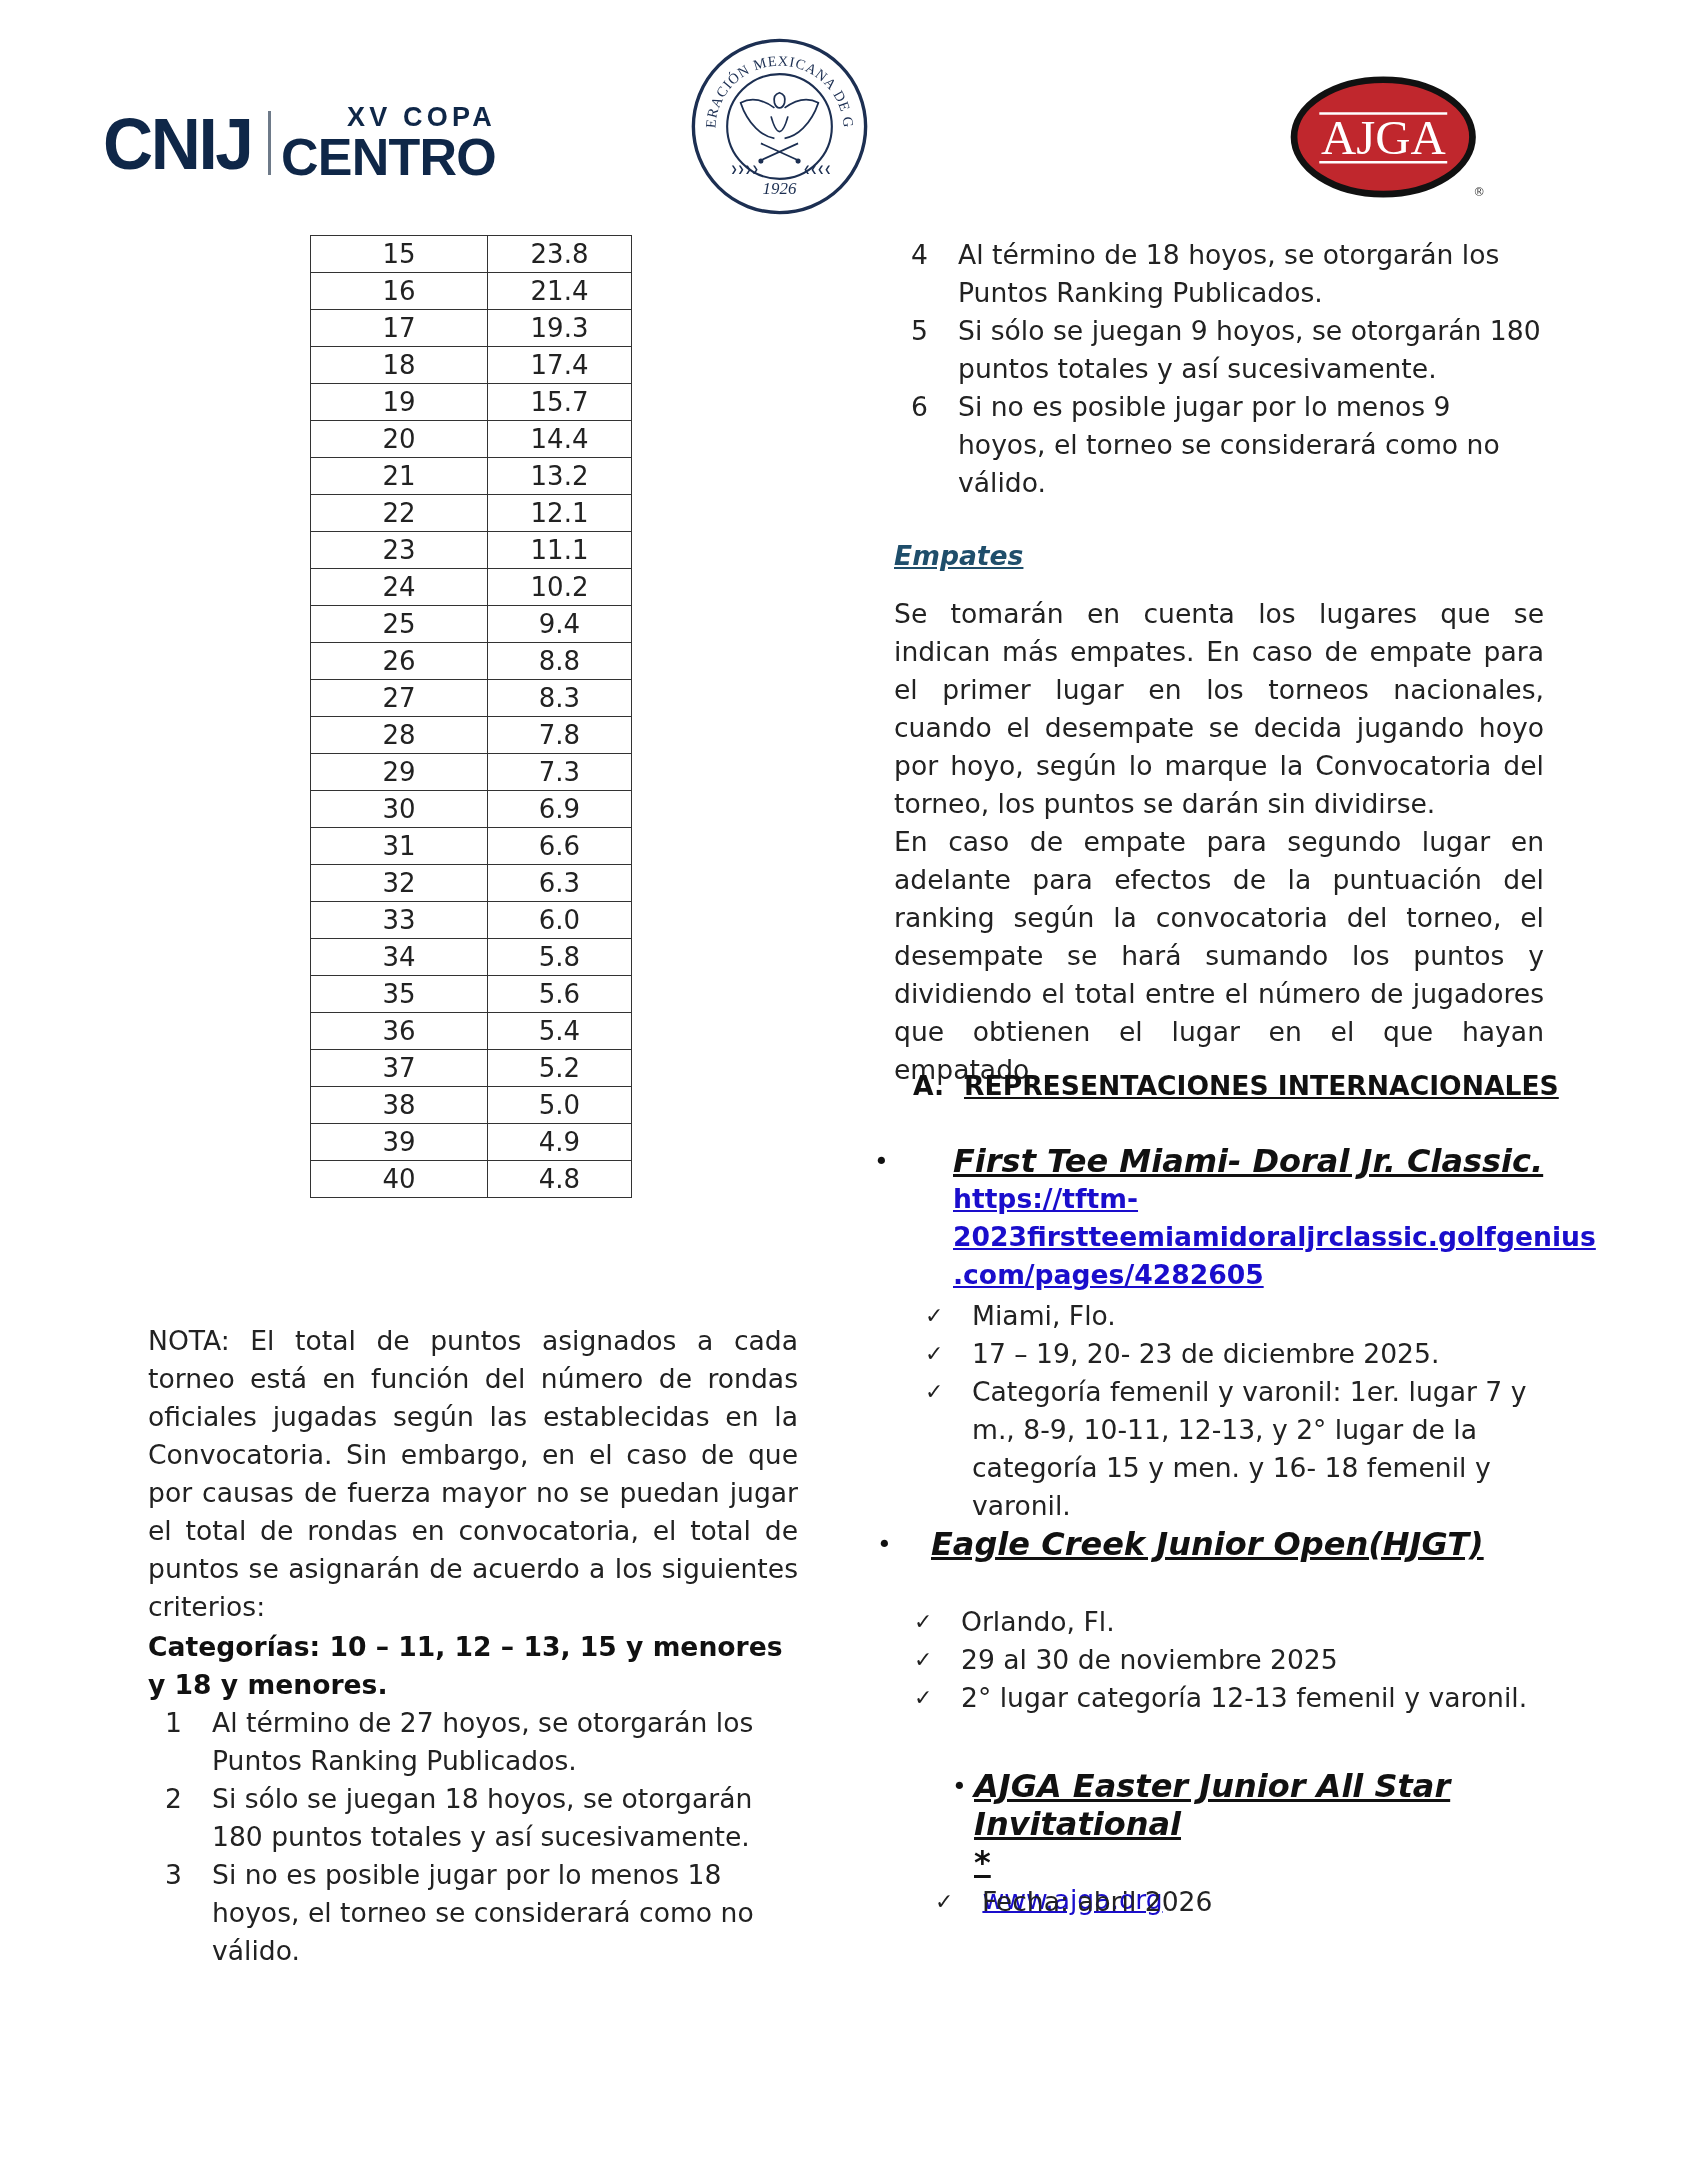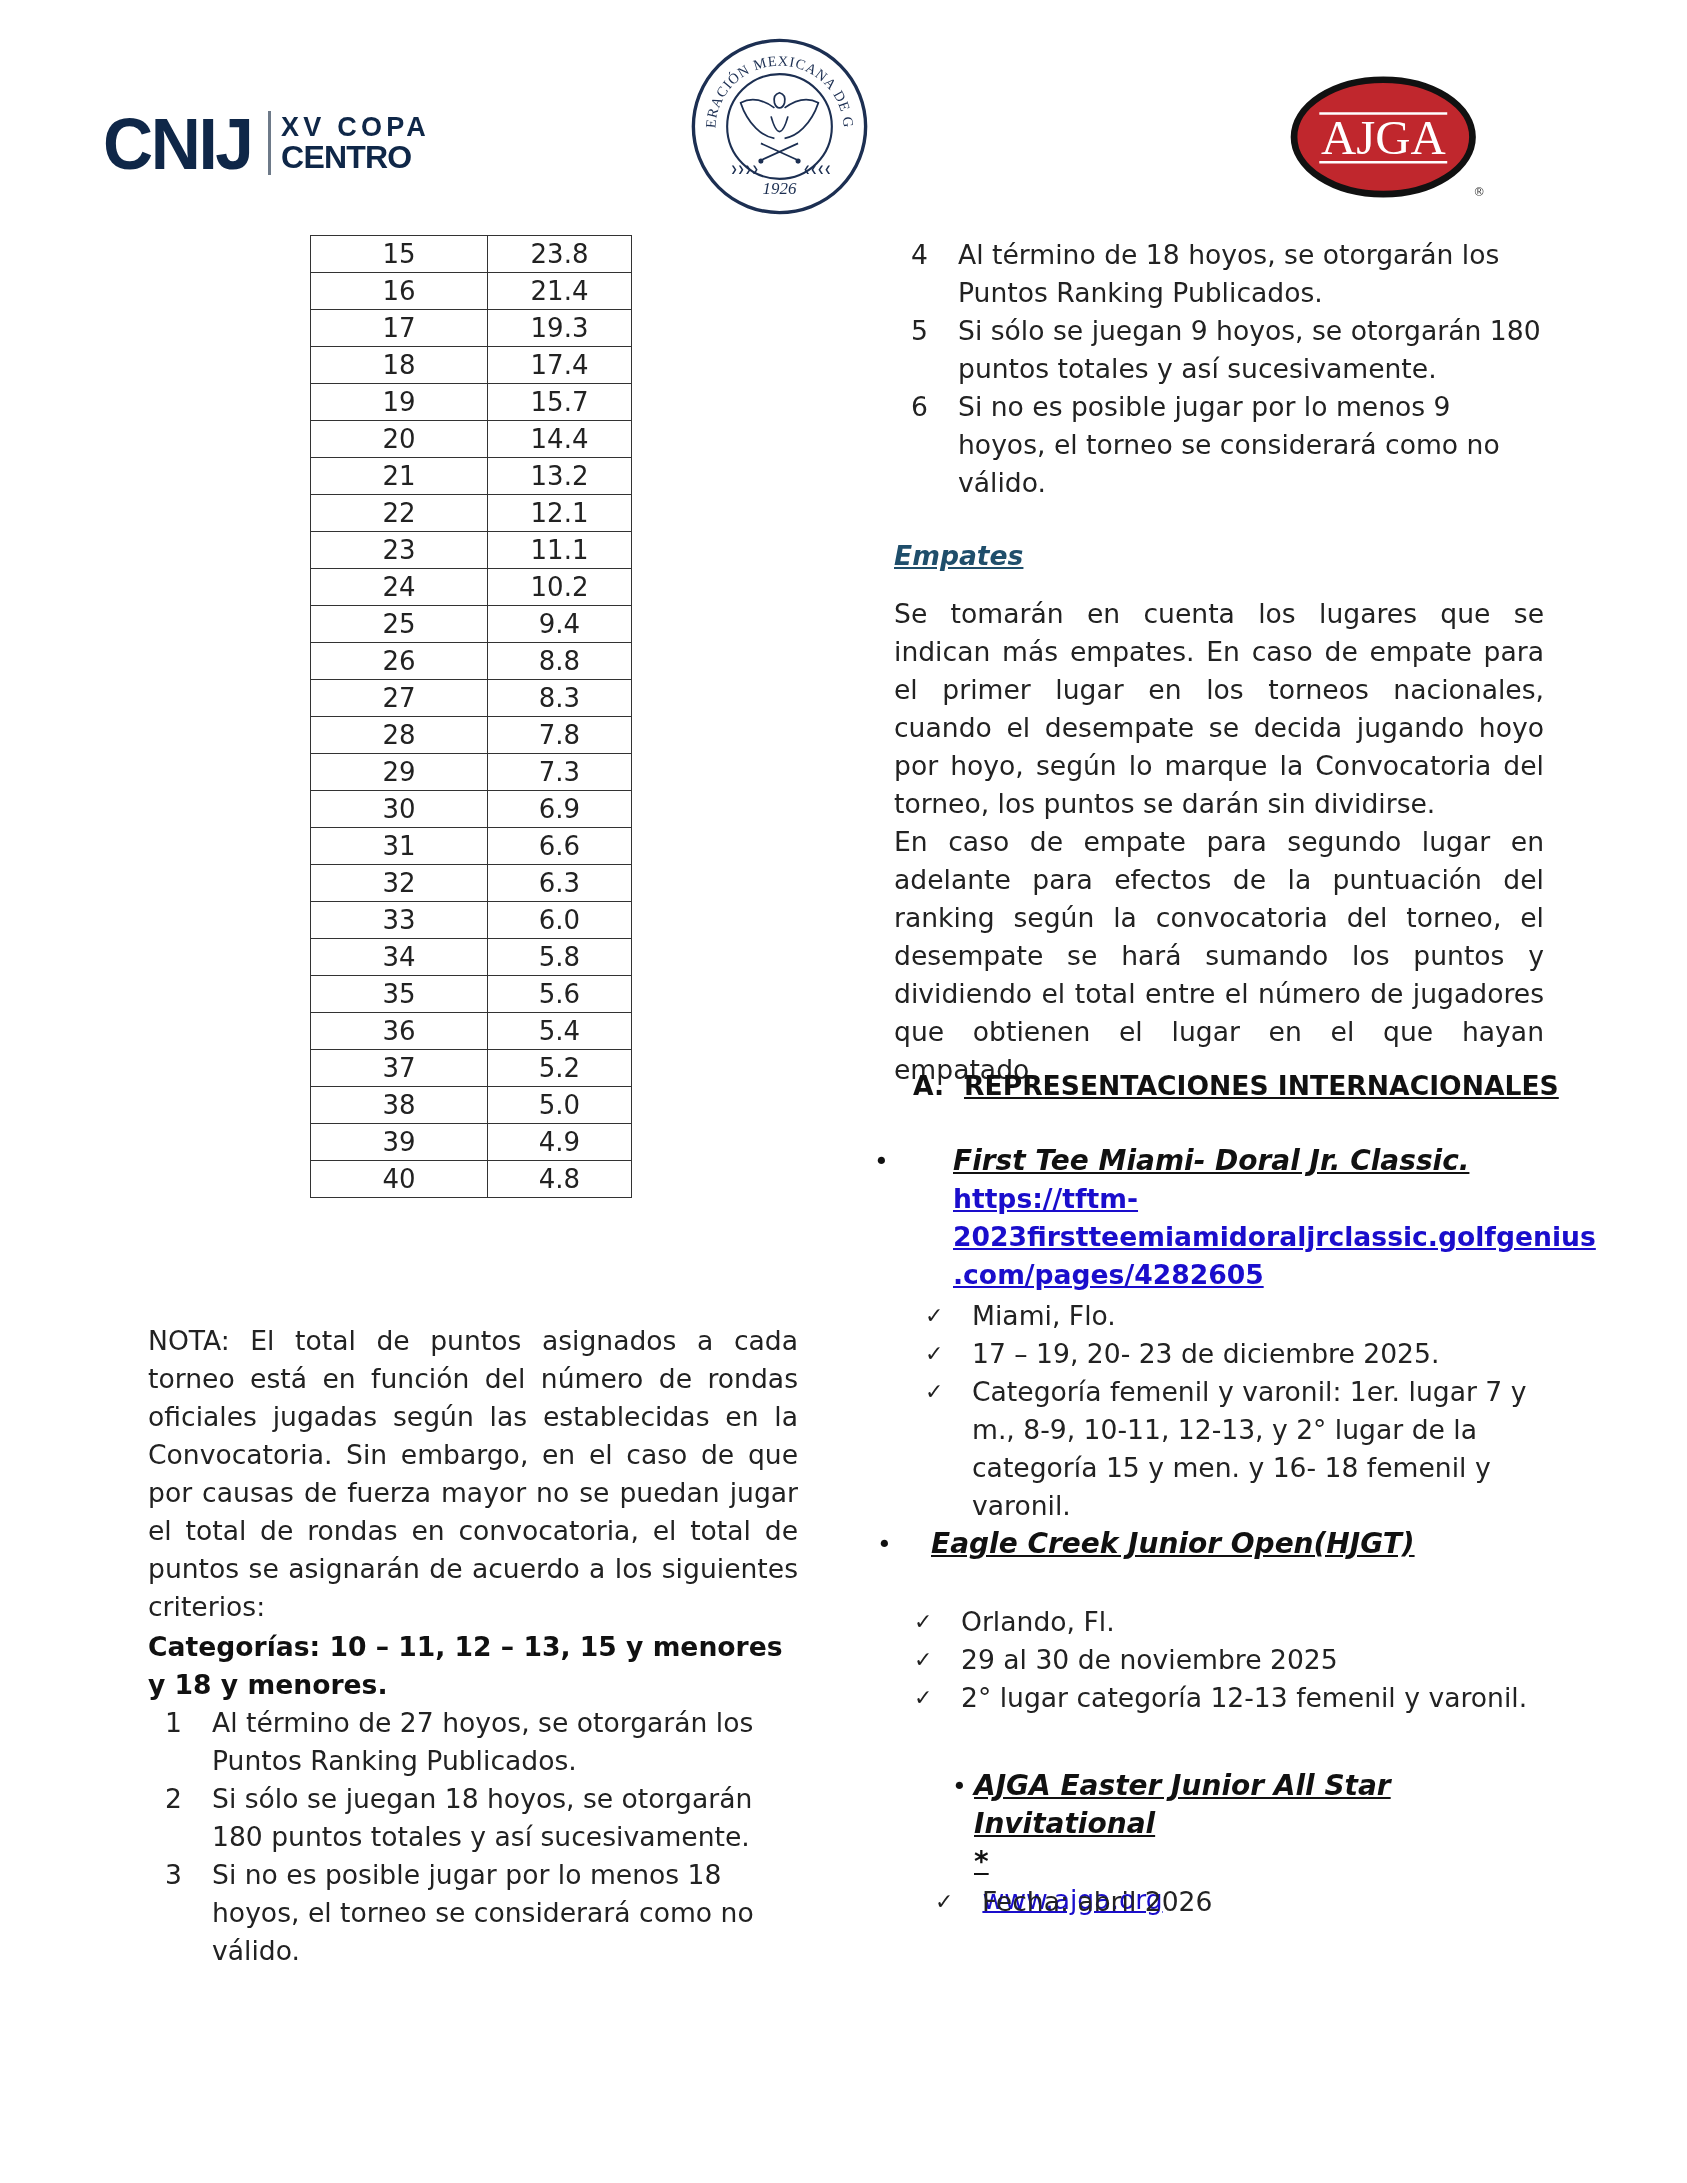--- a/index.html
+++ b/index.html
@@ -6,21 +6,21 @@
   body { width: 1687px; height: 2183px; position: relative; overflow: hidden;
          font-family: "DejaVu Sans", "Liberation Sans", sans-serif; color: #1a1a1a; }
 
   
   .logo-cnij { position: absolute; left: 103px; top: 101px; height: 84px; display: flex; align-items: center; }
   .cnij-mark { font-family: "Liberation Sans", sans-serif; font-weight: 900; font-size: 73px; color: #0f2748;
                letter-spacing: -2.5px; transform: scaleX(0.95); transform-origin: left center; line-height: 1; font-style: normal; }
   .cnij-divider { width: 3.4px; height: 64px; background: #6e7a89; margin: 0 10px 0 8.4px; }
   .cnij-text { display: flex; flex-direction: column; color: #0f2748; font-family: "Liberation Sans", sans-serif; font-weight: 700; line-height: 1; }
   .cnij-text .copa { font-size: 27px; letter-spacing: 4.2px; text-align: right; }
-  .cnij-text .centro { font-size: 32px; letter-spacing: -0.8px; }
+  .cnij-text .centro { font-size: 52px; letter-spacing: -0.8px; }
 
   .logo-fmg { position: absolute; left: 690px; top: 37px; width: 179px; height: 179px; }
   .logo-ajga { position: absolute; left: 1289px; top: 76px; width: 202px; height: 127px; }
 
   
   .points-table { position: absolute; left: 310px; top: 235px; border-collapse: collapse; }
   .points-table td { border: 1.7px solid #333; height: 36px; padding: 0; text-align: center; vertical-align: middle;
                      font-size: 26px; color: #222; font-family: "DejaVu Sans", sans-serif; }
   .points-table td.pos { width: 176px; }
   .points-table td.pts { width: 143px; }
@@ -33,21 +33,21 @@
   .numlist li { display: flex; }
   .numlist .num { width: 64px; flex: none; padding-left: 17px; box-sizing: border-box; }
   .numlist .txt { flex: 1; }
 
   .empates-title { font-style: italic; font-weight: 700; text-decoration: underline; color: #1f4e6b; }
 
   .section-a { position: absolute; left: 913px; top: 1070px; font-size: 26.6px; font-weight: 700; color: #111; display: flex; }
   .section-a .letter { width: 51px; }
   .section-a .title { text-decoration: underline; }
 
-  .event-title { font-style: italic; font-weight: 700; text-decoration: underline; color: #111; font-size: 28px; }
+  .event-title { font-style: italic; font-weight: 700; text-decoration: underline; color: #111; font-size: 32px; }
   .link-bold { color: #1a0dcc; font-weight: 700; text-decoration: underline; }
   .link-bold-italic { color: #1a0dcc; font-weight: 700; font-style: italic; text-decoration: underline; }
   .link-plain { color: #1a0dcc; text-decoration: underline; }
   .bullet { position: absolute; font-size: 25px; color: #111; }
   .checks { list-style: none; margin: 0; padding: 0; }
   .checks li { display: flex; }
   .checks .ck { width: 47px; flex: none; font-size: 22px; }
   .checks .txt { flex: 1; }
 </style>
 </head>

